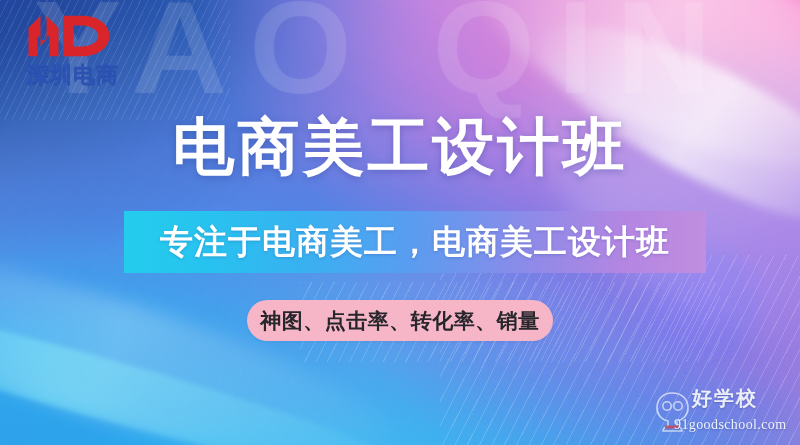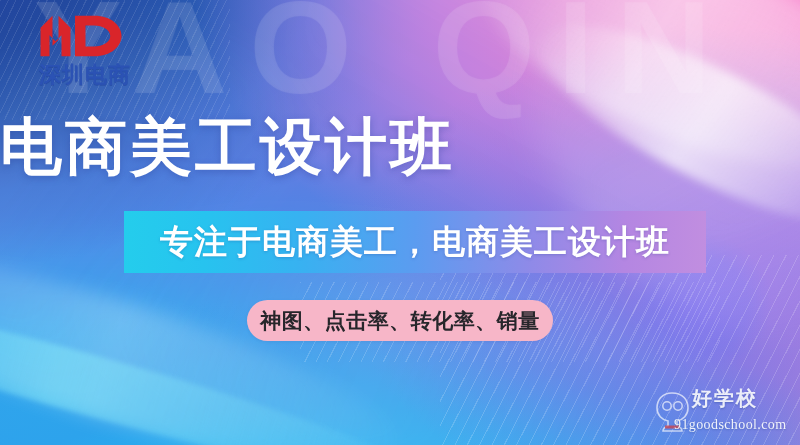--- a/index.html
+++ b/index.html
@@ -205,40 +205,41 @@
     background:repeating-linear-gradient(116deg,
       rgba(255,255,255,0.10) 0px,
       rgba(255,255,255,0.10) 1px,
       rgba(255,255,255,0) 1px,
       rgba(255,255,255,0) 7px);
     pointer-events:none;
   }
 
   
   #logo {
-    position:absolute; left:36px; top:12px;
+    position:absolute; left:24px; top:12px;
     width:105px; height:74px;
   }
   #logo-mark {
     width:90px; height:48px; display:block;
   }
   #logo-subtext {
     position:absolute; left:3px; top:48px;
     font-size:22px;
     font-weight:700;
     letter-spacing:1px;
     color:#2b52b4;
     text-shadow:0 1px 0 rgba(20,50,140,0.35);
     white-space:nowrap;
   }
 
   
   #title {
     position:absolute;
     left:0; right:0; top:112px;
+    text-align:center;
     font-family:"Liberation Serif","DejaVu Serif",serif;
     font-size:62px;
     font-weight:700;
     line-height:70px;
     letter-spacing:3px;
     color:#ffffff;
     text-shadow:0 2px 7px rgba(40,60,150,0.35);
     white-space:nowrap;
   }
 

